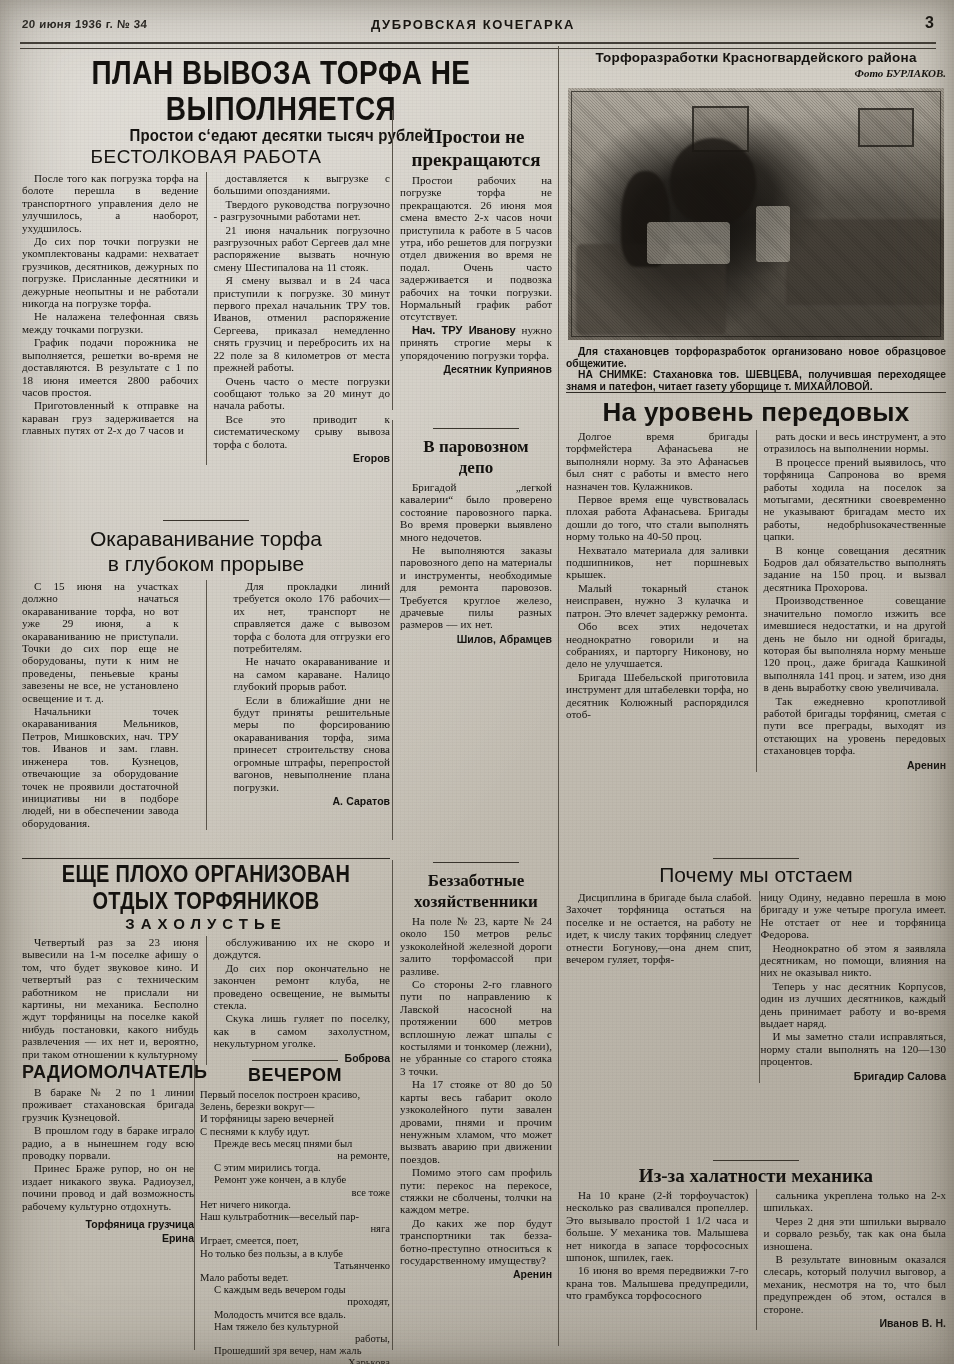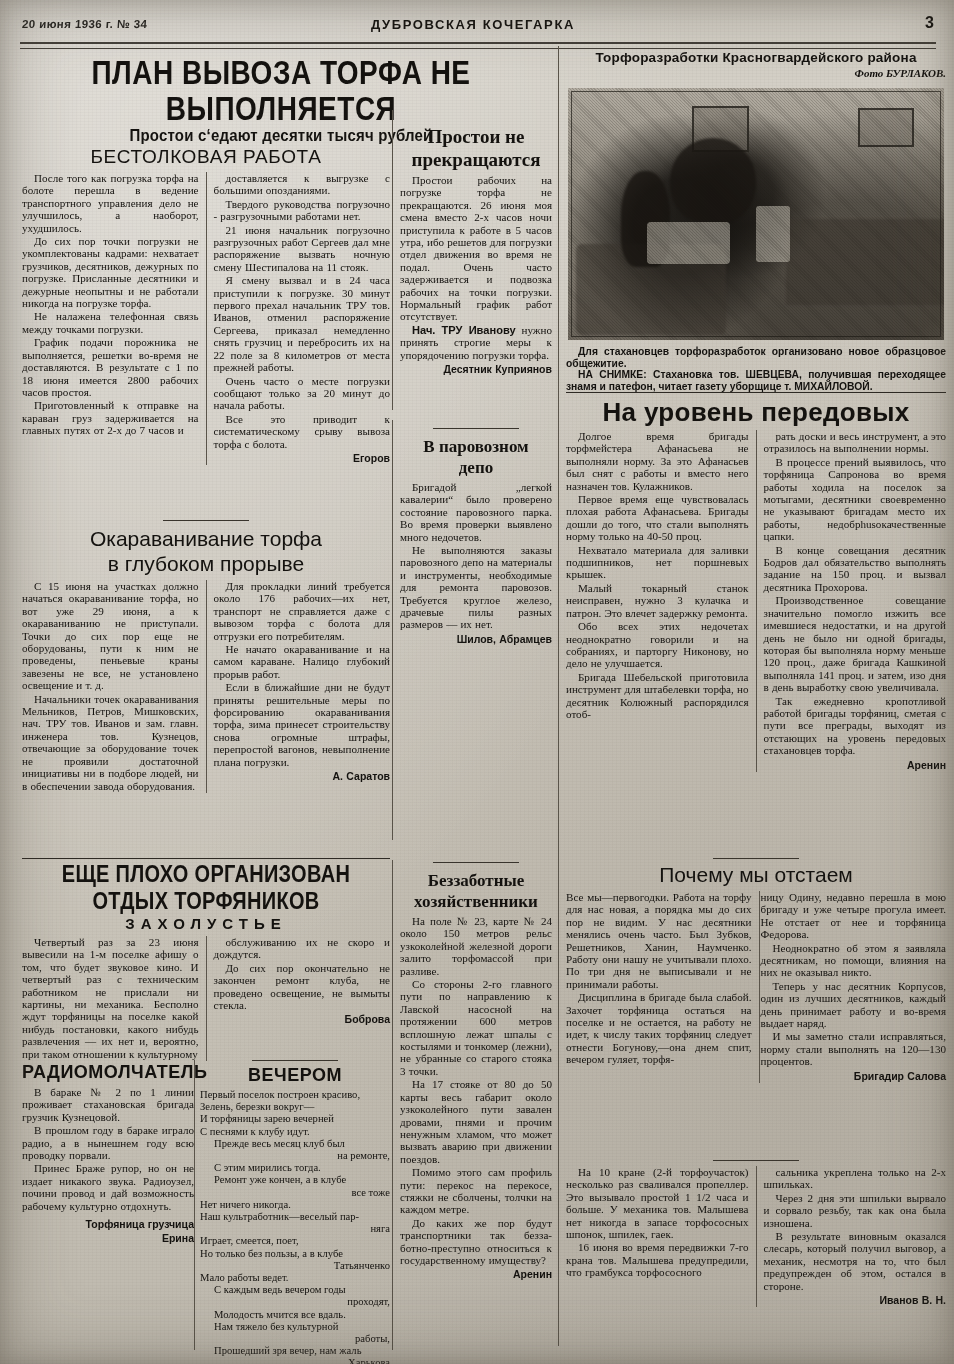--- a/index.html
+++ b/index.html
@@ -204,21 +204,21 @@
         <p>Так ежедневно кропотливой работой бригады торфяниц, сметая с пути все преграды, выходят из отстающих на уровень передовых стахановцев торфа.</p>
         <p class="byline">Аренин</p>
       </div>
     </div>
   </div>
 
   <div class="block" style="left:22px;top:520px;width:368px;">
     <div class="hr short" style="margin:0 auto 6px auto;"></div>
     <h3 class="lite" style="font-size:21px;">Окараванивание торфа</h3>
     <h3 class="lite" style="font-size:21px;margin-top:-3px;">в глубоком прорыве</h3>
-    <div style="display:flex;margin-top:3px;">
+    <div style="display:flex;margin-top:3px;gap:20px;">
       <div style="width:180px;padding-right:7px;">
         <p>С 15 июня на участках должно начаться окараванивание торфа, но вот уже 29 июня, а к окараваниванию не приступали. Точки до сих пор еще не оборудованы, пути к ним не проведены, пеньевые краны завезены не все, не установлено освещение и т. д.</p>
         <p>Начальники точек окараванивания Мельников, Петров, Мишковских, нач. ТРУ тов. Иванов и зам. главн. инженера тов. Кузнецов, отвечающие за оборудование точек не проявили достаточной инициативы ни в подборе людей, ни в обеспечении завода оборудования.</p>
       </div>
       <div style="width:1px;background:#5a544a;"></div>
       <div style="width:180px;padding-left:7px;">
         <p>Для прокладки линий требуется около 176 рабочих—их нет, транспорт не справляется даже с вывозом торфа с болота для отгрузки его потребителям.</p>
         <p>Не начато окараванивание и на самом караване. Налицо глубокий прорыв работ.</p>
         <p>Если в ближайшие дни не будут приняты решительные меры по форсированию окараванивания торфа, зима принесет строительству снова огромные штрафы, перепростой вагонов, невыполнение плана погрузки.</p>
         <p class="byline">А. Саратов</p>
@@ -254,20 +254,21 @@
     <h3 class="banner2">ЕЩЕ ПЛОХО ОРГАНИЗОВАН ОТДЫХ ТОРФЯНИКОВ</h3>
     <h3 class="spaced">ЗАХОЛУСТЬЕ</h3>
     <div style="display:flex;">
       <div style="width:180px;padding-right:7px;">
         <p>Четвертый раз за 23 июня вывесили на 1-м поселке афишу о том, что будет звуковое кино. И четвертый раз с техническим работником не прислали ни картины, ни механика. Бесполно ждут торфяницы на поселке какой нибудь постановки, какого нибудь развлечения — их нет и, вероятно, при таком отношении к культурному</p>
       </div>
       <div style="width:1px;background:#5a544a;"></div>
       <div style="width:180px;padding-left:7px;">
         <p>обслуживанию их не скоро и дождутся.</p>
         <p>До сих пор окончательно не закончен ремонт клуба, не проведено освещение, не вымыты стекла.</p>
+        <p>Скука лишь гуляет по поселку, как в самом захолустном, некультурном уголке.</p>
         <p class="byline">Боброва</p>
       </div>
     </div>
   </div>
 
   <div class="block" style="left:22px;top:1062px;width:172px;">
     <h3 class="small" style="font-size:18px;">РАДИОМОЛЧАТЕЛЬ</h3>
     <p>В бараке № 2 по 1 линии проживает стахановская бригада грузчик Кузнецовой.</p>
     <p>В прошлом году в бараке играло радио, а в нынешнем году всю проводку порвали.</p>
     <p>Принес Браже рупор, но он не издает никакого звука. Радиоузел, почини провод и дай возможность рабочему культурно отдохнуть.</p>
@@ -276,21 +277,21 @@
   </div>
 
   <div class="block" style="left:200px;top:1060px;width:190px;">
     <div class="hr short" style="margin:0 auto 4px auto;"></div>
     <h3 class="small" style="font-size:18px;">ВЕЧЕРОМ</h3>
     <div class="poem">
       <div>Первый поселок построен красиво,</div>
       <div>Зелень, березки вокруг—</div>
       <div>И торфяницы зарею вечерней</div>
       <div>С песнями к клубу идут.</div>
-      <div class="ind">Прежде весь месяц клуб был</div>
+      <div class="ind">Прежде весь месяц пнями был</div>
       <div class="rt">на ремонте,</div>
       <div class="ind">С этим мирились тогда.</div>
       <div class="ind">Ремонт уже кончен, а в клубе</div>
       <div class="rt">все тоже</div>
       <div>Нет ничего никогда.</div>
       <div>Наш культработник—веселый пар-</div>
       <div class="rt">няга</div>
       <div>Играет, смеется, поет,</div>
       <div>Но только без пользы, а в клубе</div>
       <div class="rt">Татьянченко</div>
@@ -305,36 +306,36 @@
     </div>
   </div>
   <div class="vline" style="left:194px;top:1060px;height:290px;"></div>
   <div class="vline" style="left:392px;top:860px;height:490px;"></div>
 
   <div class="block" style="left:566px;top:858px;width:380px;">
     <div class="hr short" style="margin:0 auto 4px auto;"></div>
     <h3 class="lite" style="font-size:21px;">Почему мы отстаем</h3>
     <div style="display:flex;">
       <div style="width:186px;padding-right:7px;">
-        <p class="noind">Все мы—первогодки. Работа на торфу для нас новая, а порядка мы до сих пор не видим. У нас десятники менялись очень часто. Был Зубков, Решетников, Ханин, Наумченко. Работу они нашу не учитывали плохо. По три дня не выписывали и не принимали работы.</p>
         <p>Дисциплина в бригаде была слабой. Захочет торфяница остаться на поселке и не остается, на работу не идет, к числу таких торфяниц следует отнести Богунову,—она днем спит, вечером гуляет, торфя-</p>
       </div>
       <div style="width:1px;background:#5a544a;"></div>
       <div style="width:186px;padding-left:1px;">
         <p class="noind">ницу Одину, недавно перешла в мою бригаду и уже четыре прогула имеет. Не отстает от нее и торфяница Федорова.</p>
         <p>Неоднократно об этом я заявляла десятникам, но помощи, влияния на них не оказывал никто.</p>
         <p>Теперь у нас десятник Корпусов, один из лучших десятников, каждый день принимает работу и во-время выдает наряд.</p>
         <p>И мы заметно стали исправляться, норму стали выполнять на 120—130 процентов.</p>
         <p class="byline">Бригадир Салова</p>
       </div>
     </div>
   </div>
 
   <div class="block" style="left:566px;top:1160px;width:380px;">
     <div class="hr short" style="margin:0 auto 5px auto;"></div>
+    <h3 class="sectb" style="font-size:19px;">Из-за халатности механика</h3>
     <div style="display:flex;">
       <div style="width:186px;padding-right:7px;">
         <p>На 10 кране (2-й торфоучасток) несколько раз сваливался пропеллер. Это вызывало простой 1 1/2 часа и больше. У механика тов. Малышева нет никогда в запасе торфососных шпонок, шпилек, гаек.</p>
         <p>16 июня во время передвижки 7-го крана тов. Малышева предупредили, что грамбукса торфососного</p>
       </div>
       <div style="width:1px;background:#5a544a;"></div>
       <div style="width:186px;padding-left:7px;">
         <p>сальника укреплена только на 2-х шпильках.</p>
         <p>Через 2 дня эти шпильки вырвало и сорвало резьбу, так как она была изношена.</p>
         <p>В результате виновным оказался слесарь, который получил выговор, а механик, несмотря на то, что был предупрежден об этом, остался в стороне.</p>

